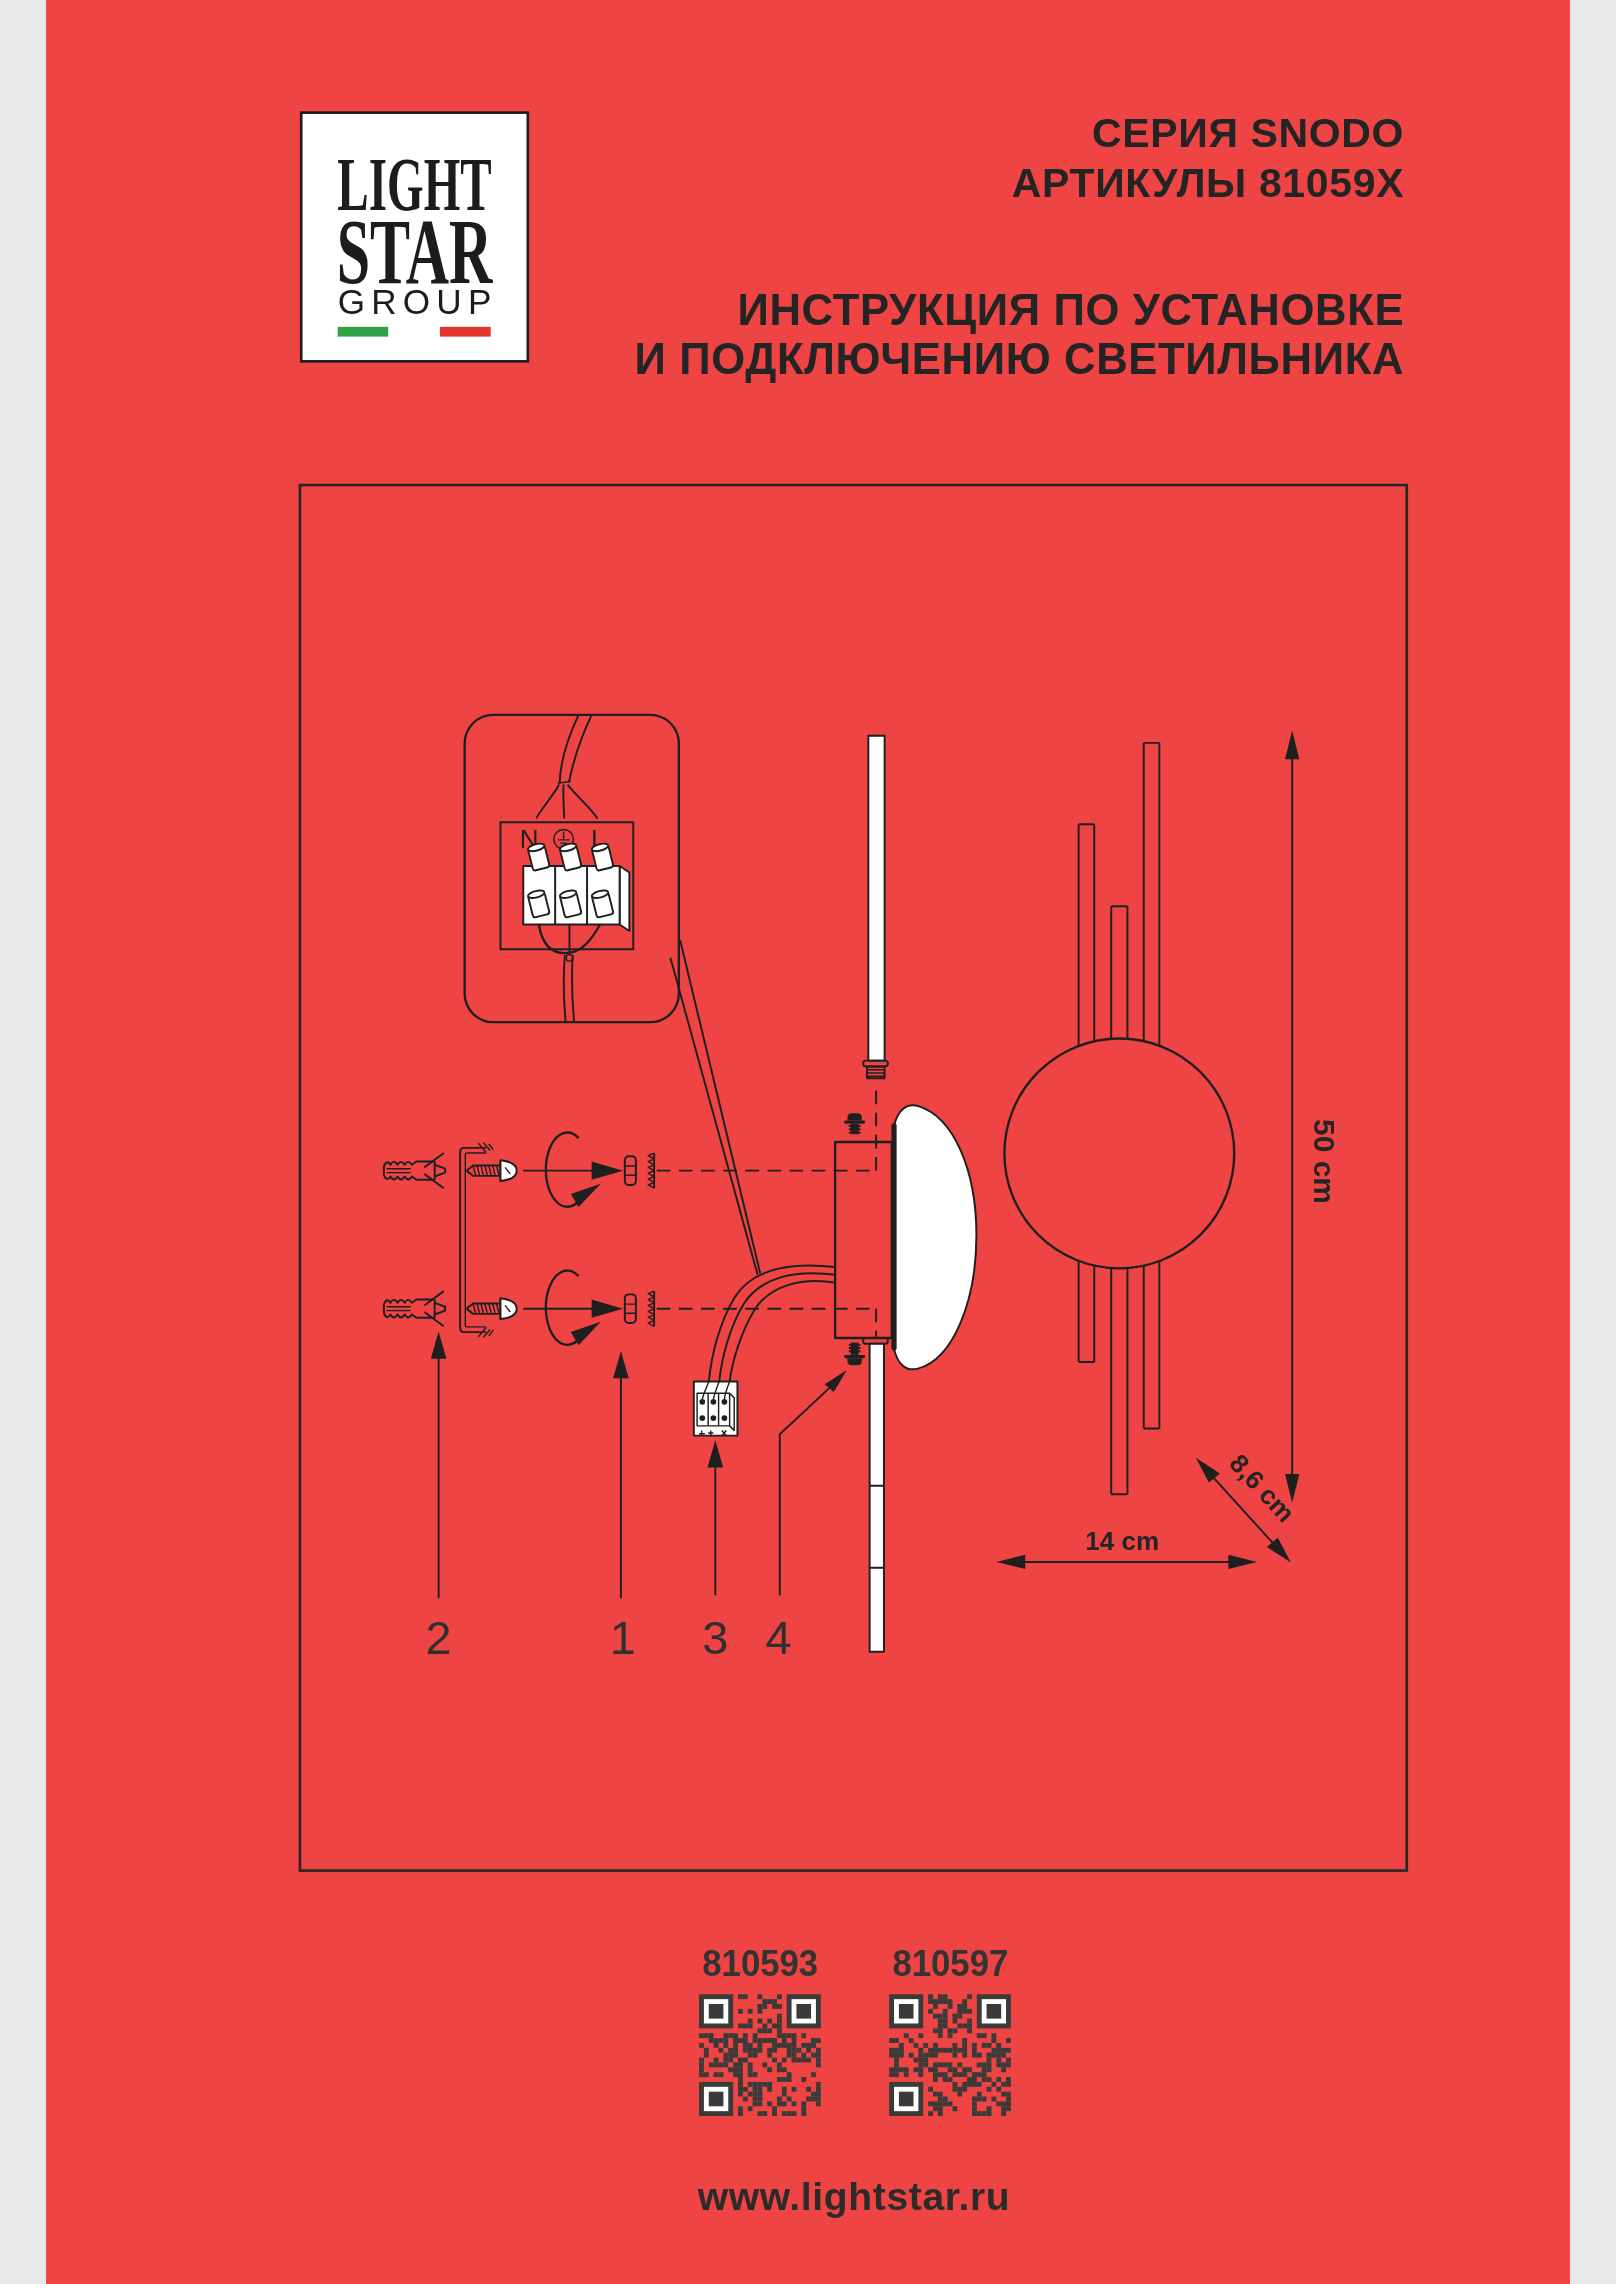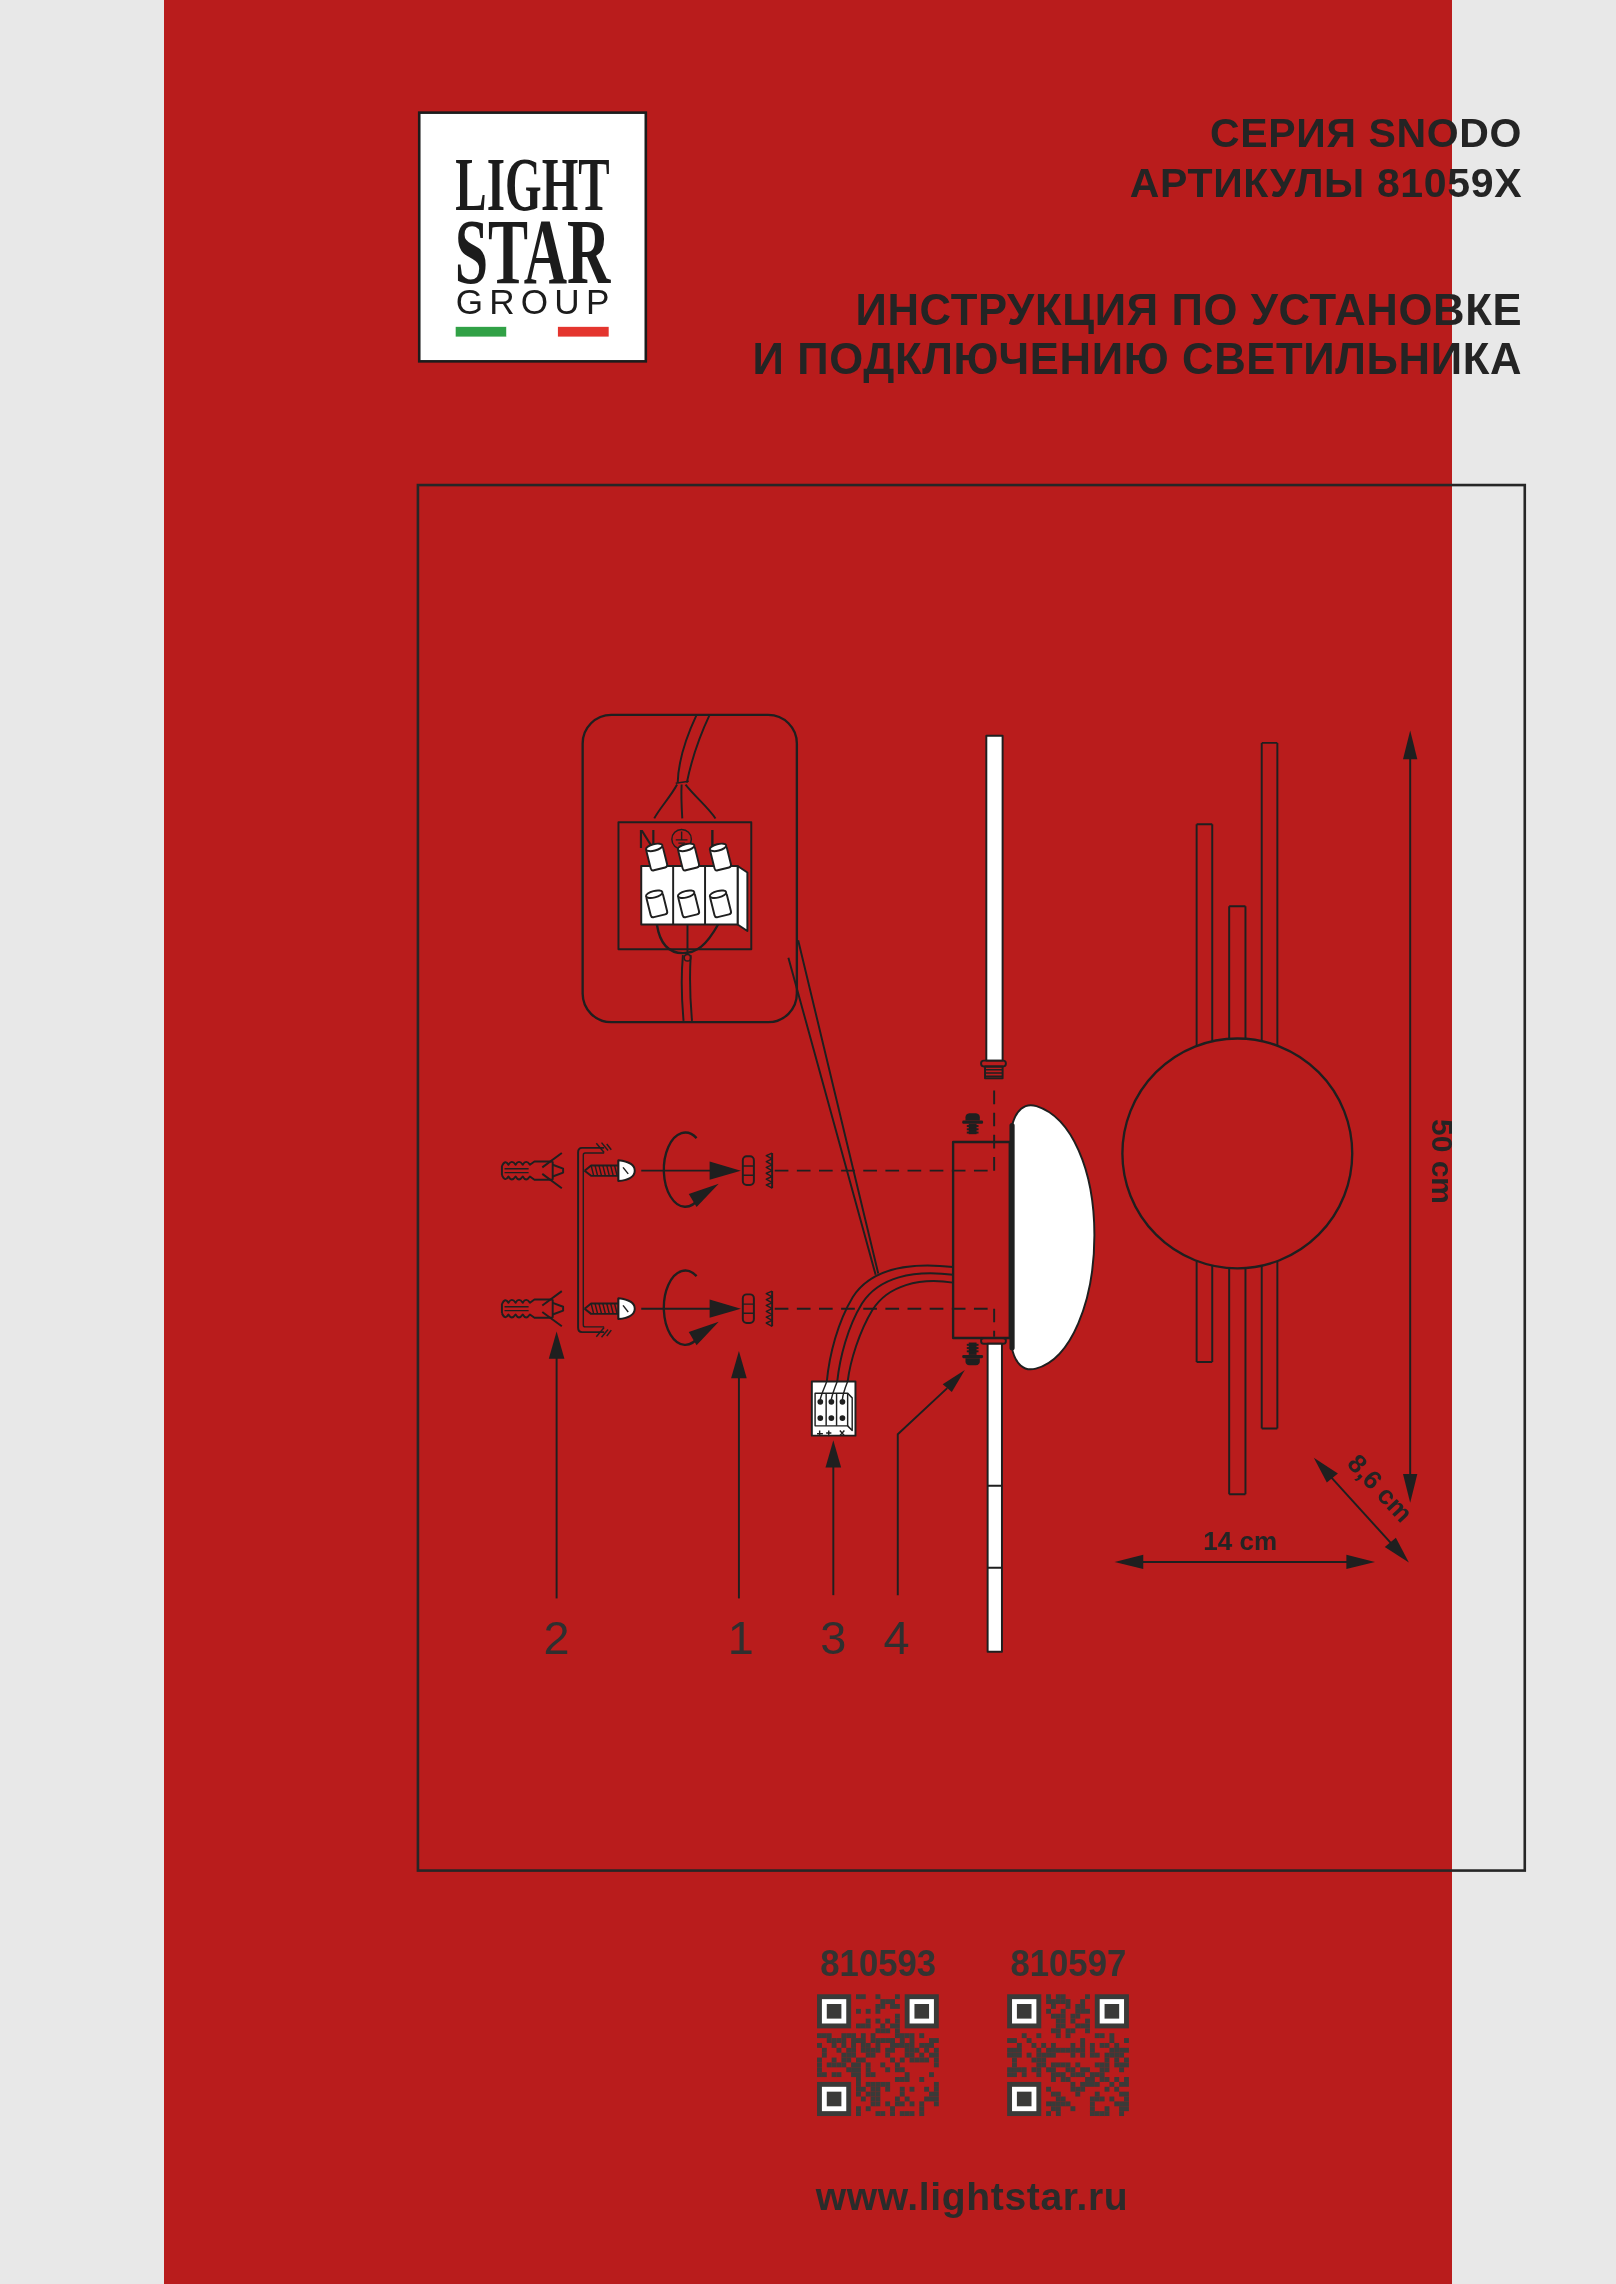--- a/index.html
+++ b/index.html
@@ -1,16 +1,16 @@
 <!DOCTYPE html>
 <html style="font-size:10.4px"><head>
 <meta charset="utf-8">
 <style>
   html,body{margin:0;padding:0;background:#e8e8e8;}
-  .page{position:relative;width:1288px;height:2284px;background:#b91c1c;margin:0 auto;
+  .page{position:relative;width:1524px;height:2284px;background:#ef4444;margin:0 auto;
         font-family:"Liberation Sans",sans-serif;}
   svg{position:absolute;inset:0;}
   
   .s3 {stroke:#1f1f1f;stroke-width:3;fill:none;stroke-linejoin:round;}
   .s35{stroke:#1f1f1f;stroke-width:3.6;fill:none;stroke-linejoin:round;}
   .s2 {stroke:#1f1f1f;stroke-width:2.2;fill:none;stroke-linejoin:round;}
   .sw {stroke:#1f1f1f;stroke-width:3;fill:#ffffff;stroke-linejoin:round;}
   .blk{fill:#1f1f1f;stroke:none;}
   .dash{stroke-dasharray:21 13;}
   .thick{stroke:#1f1f1f;stroke-width:8;stroke-linecap:round;fill:none;}

